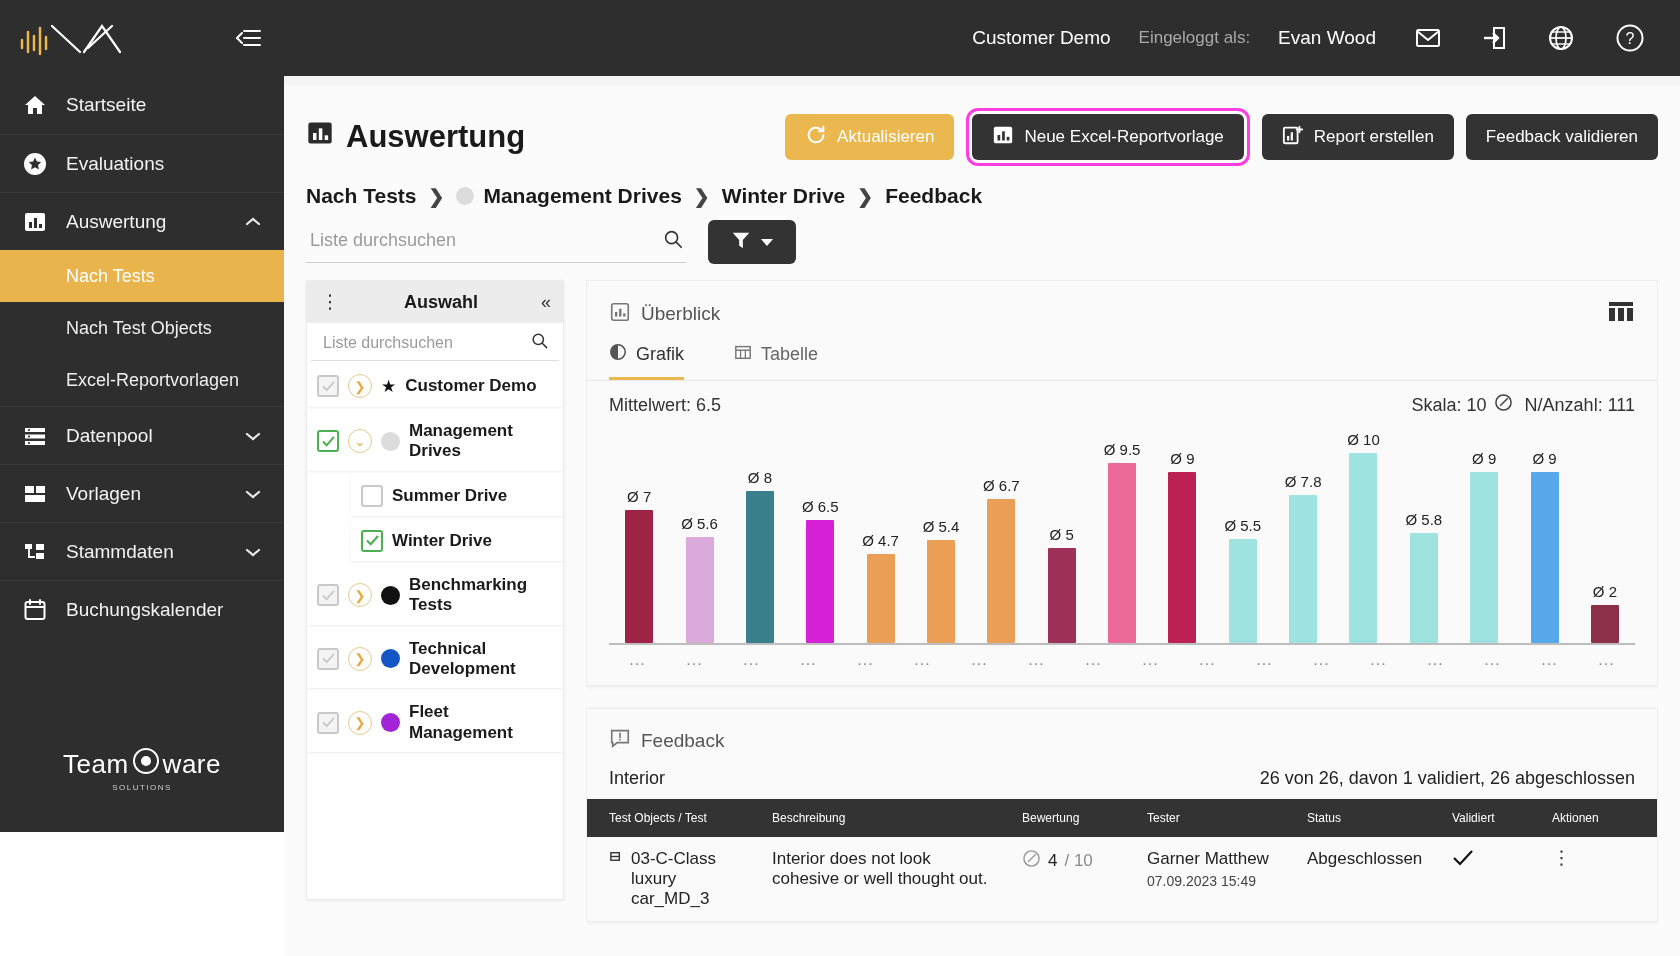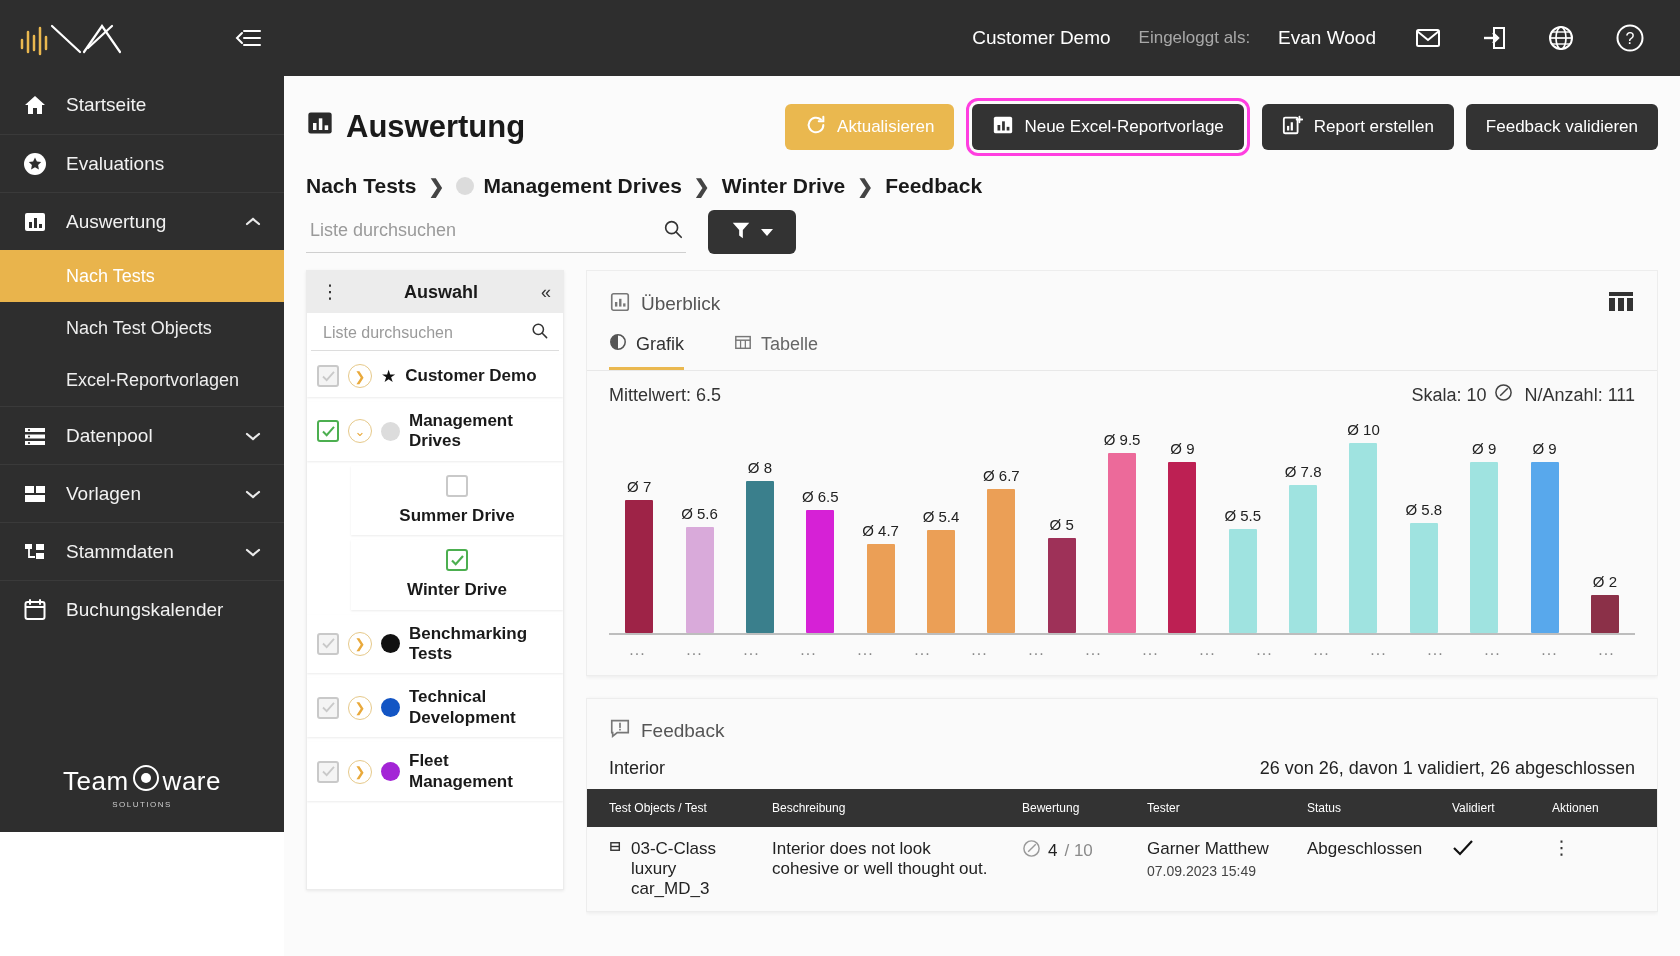--- a/index.html
+++ b/index.html
@@ -34,28 +34,28 @@
   .sb-item:first-child { border-top: none; }
   .sb-item .ic { width: 26px; min-width: 26px; display: flex; align-items: center; justify-content: center; }
   .sb-item .lbl { flex: 1; }
   .sb-item .chev { opacity: .9; }
   .sb-sub {
     height: 52px; display: flex; align-items: center;
     padding-left: 66px; font-size: 18px; color: #eee; cursor: pointer;
   }
   .sb-sub.active { background: #e9b44c; color: #fff; font-weight: 400; }
   .sb-footer {
-    position: absolute; bottom: 23px; left: 0; width: 100%;
+    position: absolute; bottom: 40px; left: 0; width: 100%;
     display: flex; justify-content: center; align-items: flex-start;
   }
   .tw-logo { display: flex; align-items: center; gap: 2px; font-size: 26px; letter-spacing: .5px; }
   .tw-sub { font-size: 8px; letter-spacing: 1.5px; color: #cfcfcf; }
 
   
-  .right { flex: 1; display: flex; flex-direction: column; background: #f5f5f5; }
+  .right { flex: 1; display: flex; flex-direction: column; background: #f5f5f5; gap: 10px; }
   .topbar {
     height: 76px; background: #2e2e2e; color: #fff;
     display: flex; align-items: center; justify-content: flex-end;
     padding-right: 34px; gap: 28px;
   }
   .topbar .demo { font-size: 19px; }
   .topbar .small { font-size: 17px; color: #a8a8a8; }
   .topbar .user { font-size: 19px; }
   .topbar .ticon { cursor: pointer; display: flex; align-items: center; margin-left: 10px;}
 
@@ -92,21 +92,21 @@
   .sel-panel { width: 258px; min-width: 258px; background: #fff; border: 1px solid #ececec; box-shadow: 0 1px 3px rgba(0,0,0,.08); display: flex; flex-direction: column; height: 620px; }
   .sel-head { background: #ececec; display: flex; align-items: center; padding: 0 12px; height: 42px; }
   .sel-head .kebab { width: 22px; cursor: pointer; font-size: 19px; line-height: 10px; text-align: center; color: #333; }
   .sel-head .title { flex: 1; text-align: center; font-weight: bold; font-size: 18px; color: #1a1a1a; }
   .sel-head .collapse { cursor: pointer; font-size: 18px; color: #333; }
   .sel-search { display: flex; align-items: center; padding: 8px 12px 6px 12px; border-bottom: 1px solid #ddd; margin: 0 4px; }
   .sel-search input { border: none; outline: none; flex: 1; font-size: 16px; color: #333; background: transparent; font-family: "Liberation Sans", sans-serif; }
   .sel-search input::placeholder { color: #9a9a9a; }
   .tree { padding: 4px 0; overflow: hidden; }
   .tnode { display: flex; align-items: center; gap: 9px; padding: 9px 10px; background: #fff; box-shadow: 0 1px 2px rgba(0,0,0,.08); margin-bottom: 5px; }
-  .tnode.indent { margin-left: 44px; flex-direction: column; }
+  .tnode.indent { margin-left: 44px; }
   .cb { width: 22px; height: 22px; min-width: 22px; border: 2px solid #c9c9c9; border-radius: 3px; display: flex; align-items: center; justify-content: center; cursor: pointer; background: #f4f4f4; }
   .cb.checked { border-color: #4caf50; background: #fff; }
   .cb.empty { background: #fff; border-color: #c9c9c9; }
   .exp { width: 24px; height: 24px; min-width: 24px; border: 1px solid #e6c98a; border-radius: 50%; display: flex; align-items: center; justify-content: center; color: #e9a93b; font-size: 13px; cursor: pointer; }
   .tdot { width: 19px; height: 19px; min-width: 19px; border-radius: 50%; display: inline-block; }
   .tlabel { font-weight: bold; font-size: 17px; color: #1a1a1a; line-height: 1.2; }
   .star { font-size: 17px; color: #111; }
 
   
   .main-col { flex: 1; display: flex; flex-direction: column; gap: 22px; overflow: hidden; }

